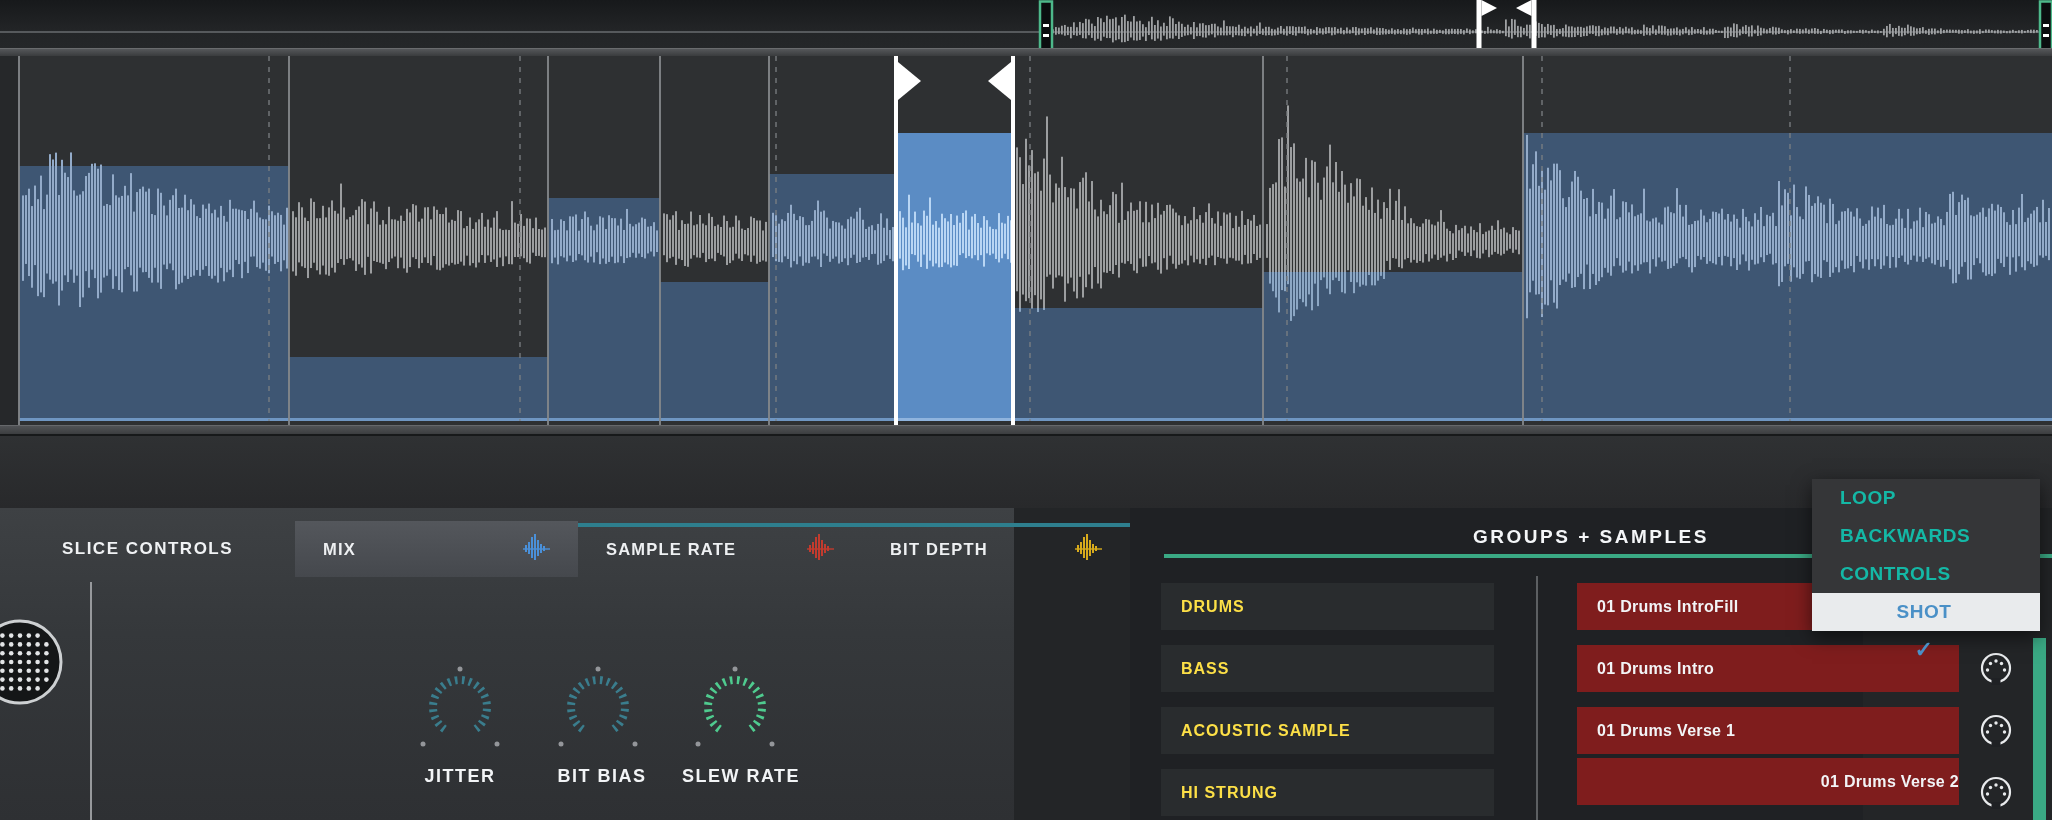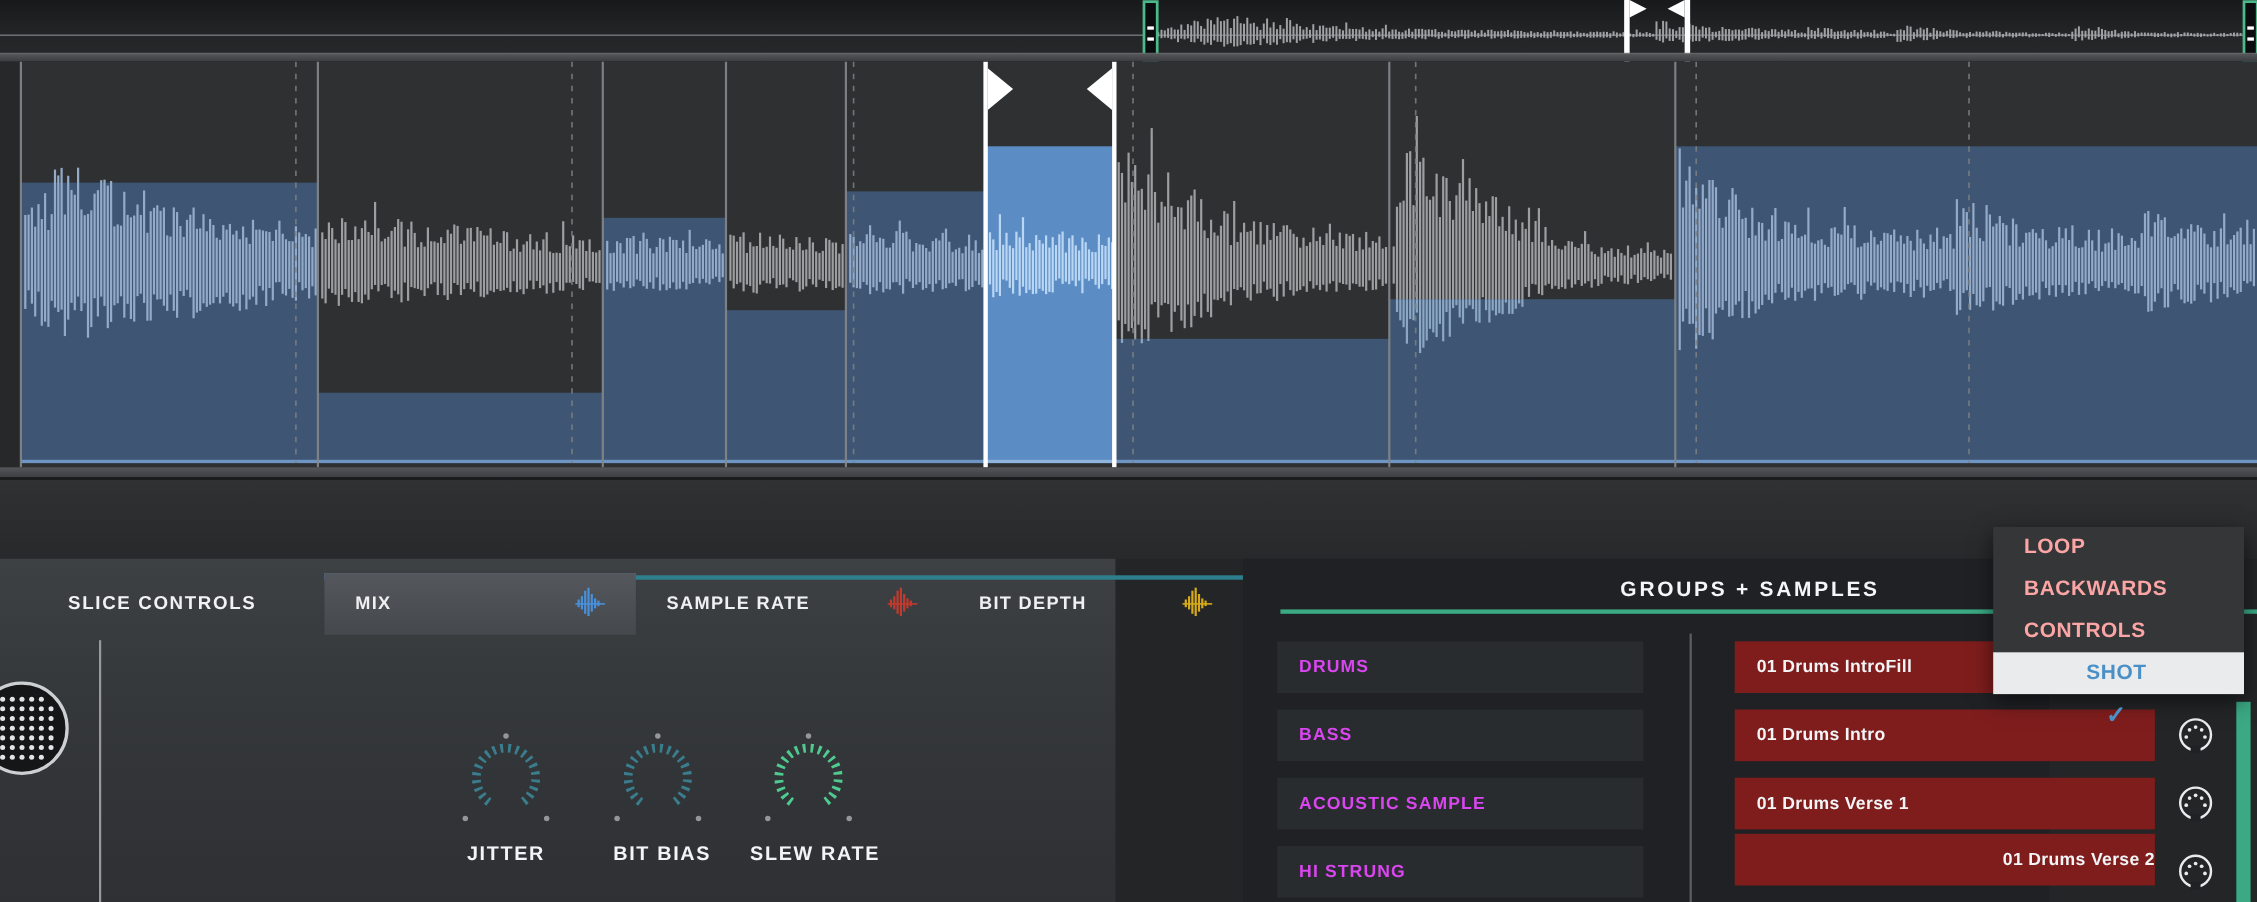--- a/index.html
+++ b/index.html
@@ -18,21 +18,21 @@
   #wave-bottom{left:0;top:425px;width:2052px;height:9px;
      background:linear-gradient(180deg,#515356,#3c3e40);border-top:1px solid #66686b;box-sizing:border-box;}
 
   
   #control-bar{left:0;top:434px;width:2052px;height:74px;
      background:linear-gradient(180deg,#2f3133,#28292b);border-top:2px solid #17191a;box-sizing:border-box;}
 
   
   #mode-menu{left:1812px;top:479px;width:228px;background:#353638;z-index:50;
      box-shadow:0 6px 18px rgba(0,0,0,.55);}
-  .menu-item{height:38px;line-height:38px;padding-left:28px;color:#fca5a5;
+  .menu-item{height:38px;line-height:38px;padding-left:28px;color:#14b8a6;
      font-size:19px;font-weight:bold;letter-spacing:.5px;}
   .menu-item.sel{background:#e9ebed;color:#4a90c7;display:flex;justify-content:space-between;
      padding-right:32px;align-items:center;flex-direction:column;}
   .menu-item.sel .check{font-size:22px;font-weight:bold;}
 
   
   #left-panel{left:0;top:508px;width:1014px;height:312px;
      background:linear-gradient(180deg,#3e4144 0%,#35383b 40%,#2e3033 100%);}
   #slice-controls-label{left:0;top:13px;width:295px;height:56px;line-height:56px;text-align:center;
      color:#f0f2f4;font-size:17px;font-weight:bold;letter-spacing:1.5px;}
@@ -44,21 +44,21 @@
   #tab-teal-line{left:578px;top:15px;width:552px;height:3.5px;}
   .knob-label{position:absolute;top:257px;height:22px;line-height:22px;text-align:center;
      color:#f2f4f6;font-size:18px;font-weight:bold;letter-spacing:1.5px;}
 
   
   #right-panel{left:1130px;top:508px;width:733px;height:312px;background:#1f2124;}
   #rp-title{left:0;top:18px;width:922px;text-align:center;color:#f4f6f8;
      font-size:19px;font-weight:bold;letter-spacing:2.5px;}
   #rp-underline{left:34px;top:46px;width:888px;height:4px;}
   .g-row{position:absolute;left:31px;width:333px;height:47px;background:#292c2e;
-     color:#d946ef;font-size:16px;font-weight:bold;letter-spacing:1px;line-height:47px;padding-left:20px;box-sizing:border-box;}
+     color:#fde047;font-size:16px;font-weight:bold;letter-spacing:1px;line-height:47px;padding-left:20px;box-sizing:border-box;}
   .s-row{position:absolute;left:447px;width:382px;height:47px;background:#7f1d1d;
      color:#f2f4f6;font-size:16px;font-weight:bold;letter-spacing:.3px;line-height:47px;padding-left:20px;box-sizing:border-box;}
   #rp-divider{left:406px;top:68px;width:2px;height:244px;background:#5c5f62;}
   .midi-icon{position:absolute;left:849px;width:34px;height:34px;}
   #rp-scrollbar{left:903px;top:130px;width:13px;height:182px;}
 </style>
 </head>
 <body>
 
 <div class="app">

